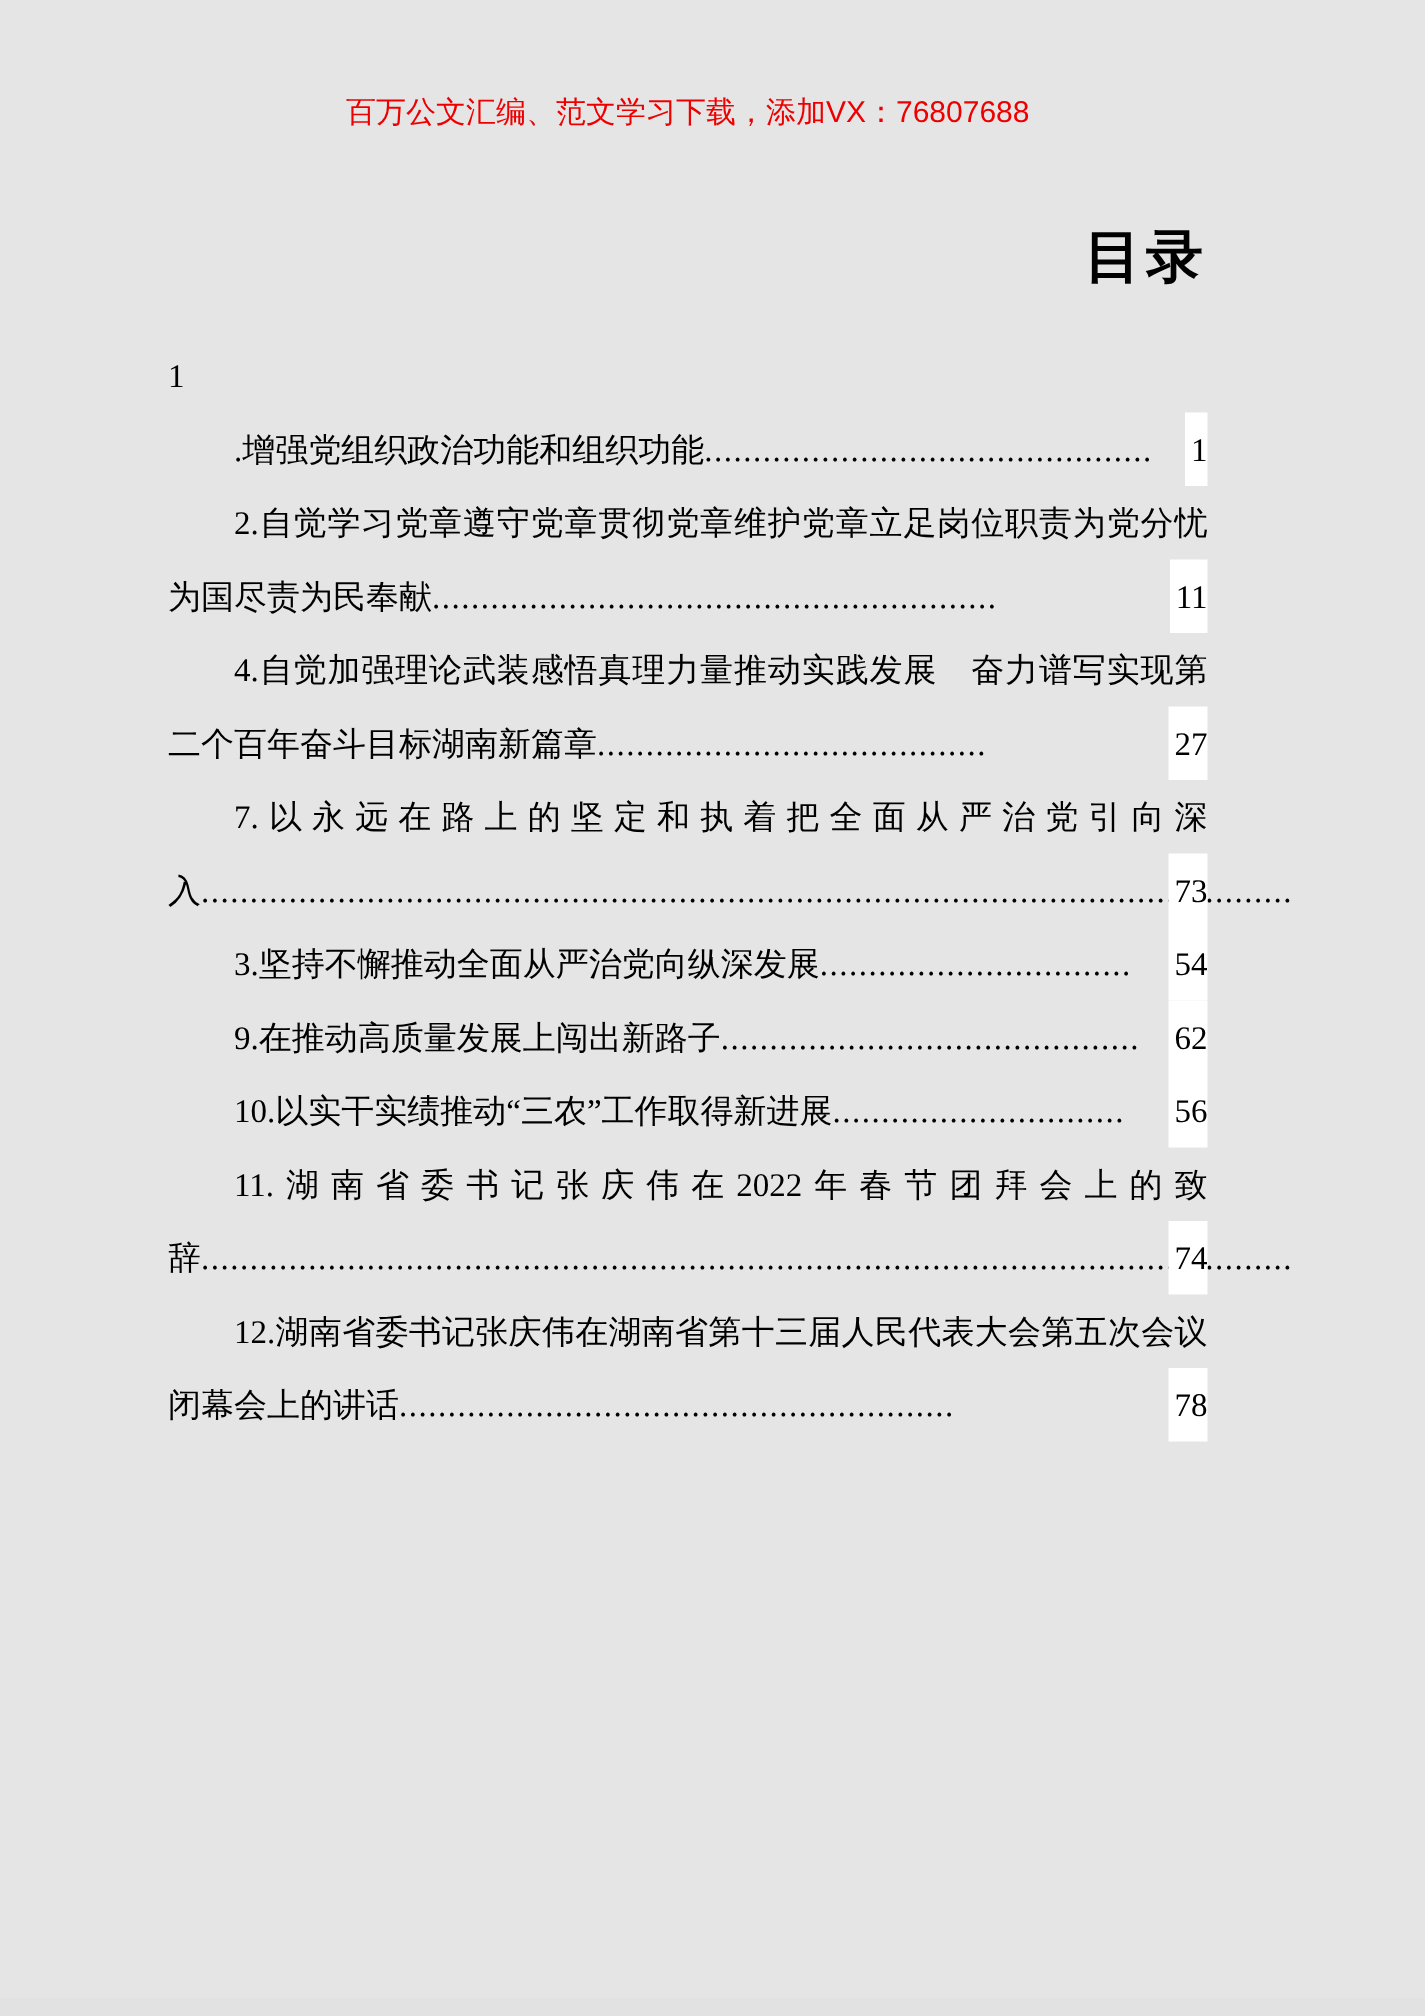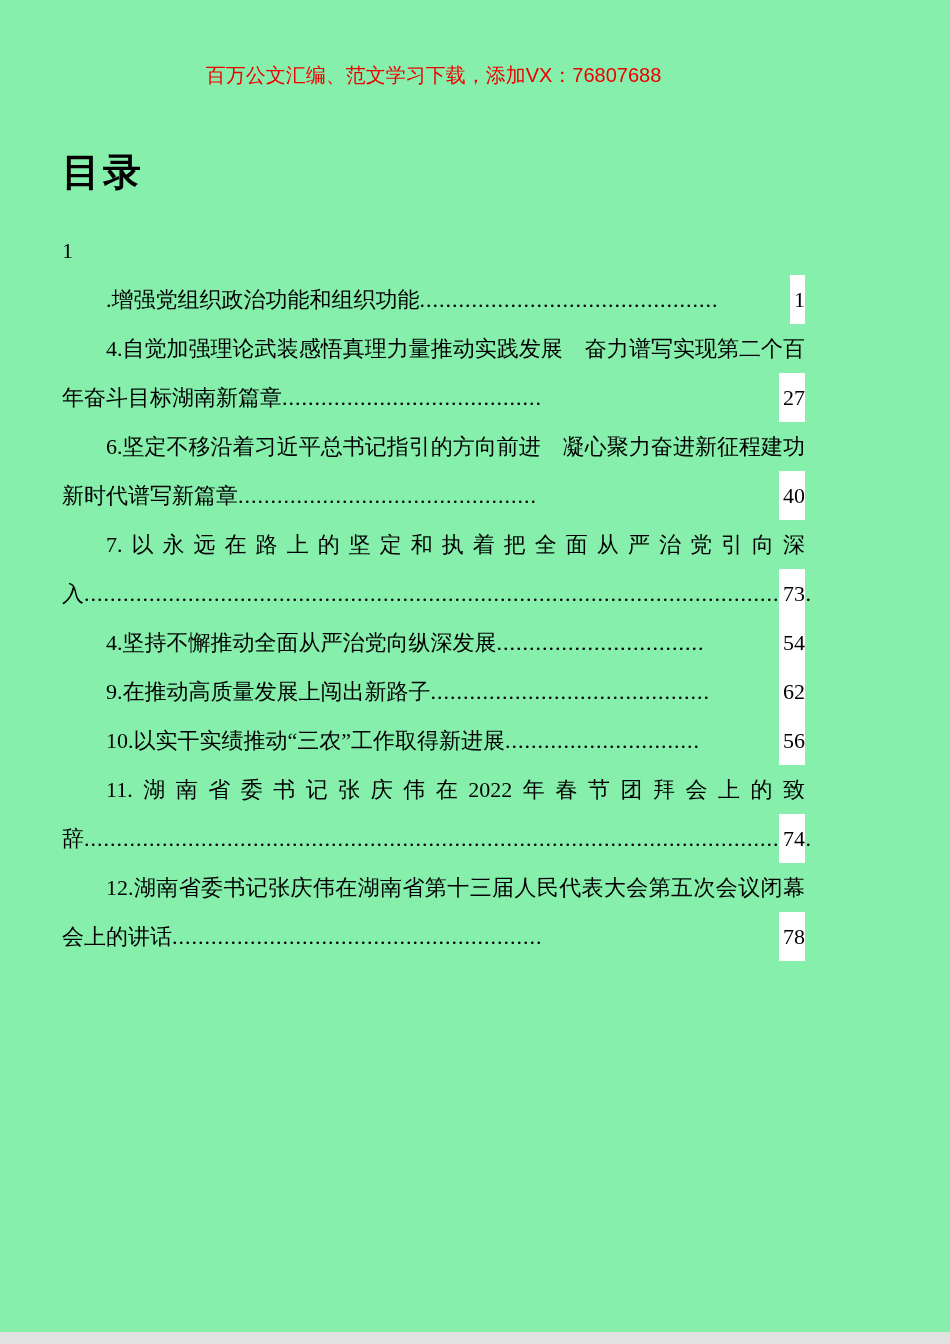--- a/index.html
+++ b/index.html
@@ -12,33 +12,33 @@
     height: 1344px;
     font-family: "Liberation Serif", "DejaVu Serif", serif;
     color: #000000;
     position: relative;
     overflow: hidden;
   }
   .page {
     box-sizing: border-box;
     width: 950px;
     height: 1344px;
-    padding: 62px 145px 0 62px;
+    padding: 62px 145px 0 112px;
     position: relative;
-    background: #86efac;
+    background: #e5e5e5;
   }
   .banner {
     text-align: center;
     font-size: 20px;
     line-height: 26px;
     color: #ee0000;
     font-family: "Liberation Sans", sans-serif;
   }
   .doc-title {
-    text-align: left;
+    text-align: right;
     font-size: 38px;
     font-weight: bold;
     letter-spacing: 3px;
     line-height: 56px;
     margin: 56px 0 26px 0;
   }
   .orphan {
     font-size: 22px;
     line-height: 49px;
     margin: 0;
@@ -78,30 +78,30 @@
 <div class="page">
 
   <div class="banner">百万公文汇编、范文学习下载，添加VX：76807688</div>
 
   <h1 class="doc-title">目录</h1>
 
   <p class="orphan">1</p>
 
   <p class="entry"><span class="t">.增强党组织政治功能和组织功能</span><span class="leader">..............................................</span><span class="pagenum">1</span></p>
 
+  <p class="entry"><span class="t">2.自觉学习党章遵守党章贯彻党章维护党章立足岗位职责为党分忧为国尽责为民奉献</span><span class="leader">..........................................................</span><span class="pagenum">11</span></p>
 
 
   <p class="entry"><span class="t">4.自觉加强理论武装感悟真理力量推动实践发展　奋力谱写实现第二个百年奋斗目标湖南新篇章</span><span class="leader">........................................</span><span class="pagenum">27</span></p>
 
 
-  <p class="entry"><span class="t">6.坚定不移沿着习近平总书记指引的方向前进　凝心聚力奋进新征程建功新时代谱写新篇章</span><span class="leader">..............................................</span><span class="pagenum">40</span></p>
 
   <p class="entry"><span class="t">7.以永远在路上的坚定和执着把全面从严治党引向深入</span><span class="leader">................................................................................................................</span><span class="pagenum">73</span></p>
 
-  <p class="entry"><span class="t">4.坚持不懈推动全面从严治党向纵深发展</span><span class="leader">................................</span><span class="pagenum">54</span></p>
+  <p class="entry"><span class="t">3.坚持不懈推动全面从严治党向纵深发展</span><span class="leader">................................</span><span class="pagenum">54</span></p>
 
   <p class="entry"><span class="t">9.在推动高质量发展上闯出新路子</span><span class="leader">...........................................</span><span class="pagenum">62</span></p>
 
   <p class="entry"><span class="t">10.以实干实绩推动“三农”工作取得新进展</span><span class="leader">..............................</span><span class="pagenum">56</span></p>
 
   <p class="entry"><span class="t">11.湖南省委书记张庆伟在2022年春节团拜会上的致辞</span><span class="leader">................................................................................................................</span><span class="pagenum">74</span></p>
 
   <p class="entry"><span class="t">12.湖南省委书记张庆伟在湖南省第十三届人民代表大会第五次会议闭幕会上的讲话</span><span class="leader">.........................................................</span><span class="pagenum">78</span></p>
 
   <div class="page-edge"></div>

